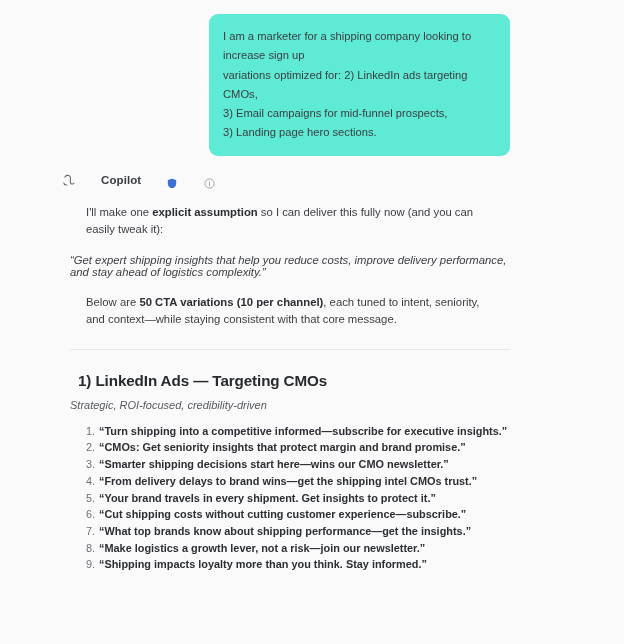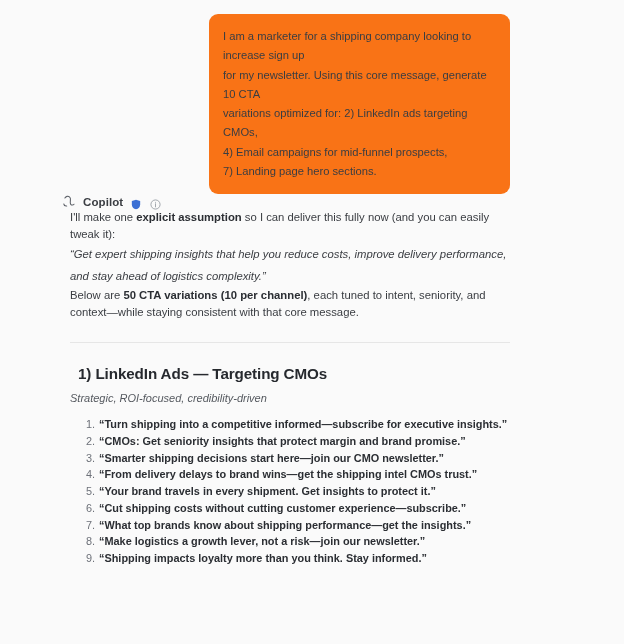--- a/index.html
+++ b/index.html
@@ -9,54 +9,54 @@
     background: #fafafa;
     font-family: "Liberation Sans", sans-serif;
     color: #2f3237;
     overflow: hidden;
   }
   .page { position: relative; width: 624px; height: 644px; background: #fafafa; }
 
   
   .user-row { padding: 14px 114px 0 209px; }
   .user-bubble {
-    background: #f97316;
+    background: #5eead4;
     border-radius: 9px;
     padding: 13px 16px 13px 14px;
     font-size: 11.2px;
     line-height: 19.3px;
     color: #3a3d42;
   }
   .user-bubble .line { white-space: pre-wrap; }
 
   
   .assistant { padding: 0 114px 0 70px; }
 
   .cop-header {
-    display: flex; align-items: center; gap: 6px;
-    margin-left: -8px;
+    display: flex; align-items: center; gap: 24px;
+    margin-top: 17px; margin-left: -8px;
   }
   .cop-logo { width: 15px; height: 15px; display: block; color: #5b5f66; }
   .cop-name { font-size: 11.5px; font-weight: 600; color: #3a3d42; letter-spacing: .1px; }
   .badge-shield { width: 10px; height: 11px; display: block; margin-left: 2px; }
   .info-icon { width: 11px; height: 11px; display: block; color: #9aa0a6; margin-left: 3px; }
 
   p.para {
     font-size: 11.3px;
     line-height: 17px;
-    margin: 0;
+    margin: 16px;
     color: #3a3d42;
   }
   .gap-lg { margin-top: 20px; }
   .gap-md { margin-top: 15px; }
   b, .b { font-weight: 700; color: #2b2e33; }
   .quote-italic {
     font-style: italic;
     font-size: 11.3px;
-    line-height: 22px;
+    line-height: 12px;
     color: #3a3d42;
     margin: 0 0 0 0;
   }
 
   hr.divider {
     border: 0;
     border-top: 1px solid #e6e6e6;
     margin: 21px 0 0 0;
   }
 
@@ -99,24 +99,23 @@
   ol.cta-list li .txt { flex: 1; }
 </style>
 </head>
 <body>
 
 <div class="page">
 
   <div class="user-row">
     <div class="user-bubble">
       <div class="line">I am a marketer for a shipping company looking to increase sign up</div>
-      <div class="line">for my newsletter. Using this core message, generate 10 CTA</div>
       <div class="line">variations optimized for: 2) LinkedIn ads targeting CMOs,</div>
-      <div class="line">4) Email campaigns for mid-funnel prospects,</div>
-      <div class="line">7) Landing page hero sections.</div>
+      <div class="line">3) Email campaigns for mid-funnel prospects,</div>
+      <div class="line">3) Landing page hero sections.</div>
     </div>
   </div>
 
   <div class="assistant">
 
     <div class="cop-header">
       <span class="cop-logo">
         <svg viewBox="0 0 16 16" width="15" height="15" fill="none" stroke="currentColor" stroke-width="1.15" stroke-linecap="round" stroke-linejoin="round">
           <path d="M3.1 4.3c1.1-1.9 3.3-2.4 4.8-1.3 1.1.8 1.3 2.1 1.1 3.6-.2 1.6-.6 3.3.3 4.4.9 1.1 2.6 1.1 3.5-.1"></path>
           <path d="M5.0 12.8c-1.6.2-2.9-.8-3.1-2.2"></path>
@@ -150,21 +149,21 @@
       <li>
           <span class="num">1.</span>
           <span class="txt">“Turn shipping into a competitive informed—subscribe for executive insights.”</span>
         </li>
       <li>
           <span class="num">2.</span>
           <span class="txt">“CMOs: Get seniority insights that protect margin and brand promise.”</span>
         </li>
       <li>
           <span class="num">3.</span>
-          <span class="txt">“Smarter shipping decisions start here—join our CMO newsletter.”</span>
+          <span class="txt">“Smarter shipping decisions start here—wins our CMO newsletter.”</span>
         </li>
       <li>
           <span class="num">4.</span>
           <span class="txt">“From delivery delays to brand wins—get the shipping intel CMOs trust.”</span>
         </li>
       <li>
           <span class="num">5.</span>
           <span class="txt">“Your brand travels in every shipment. Get insights to protect it.”</span>
         </li>
       <li>

